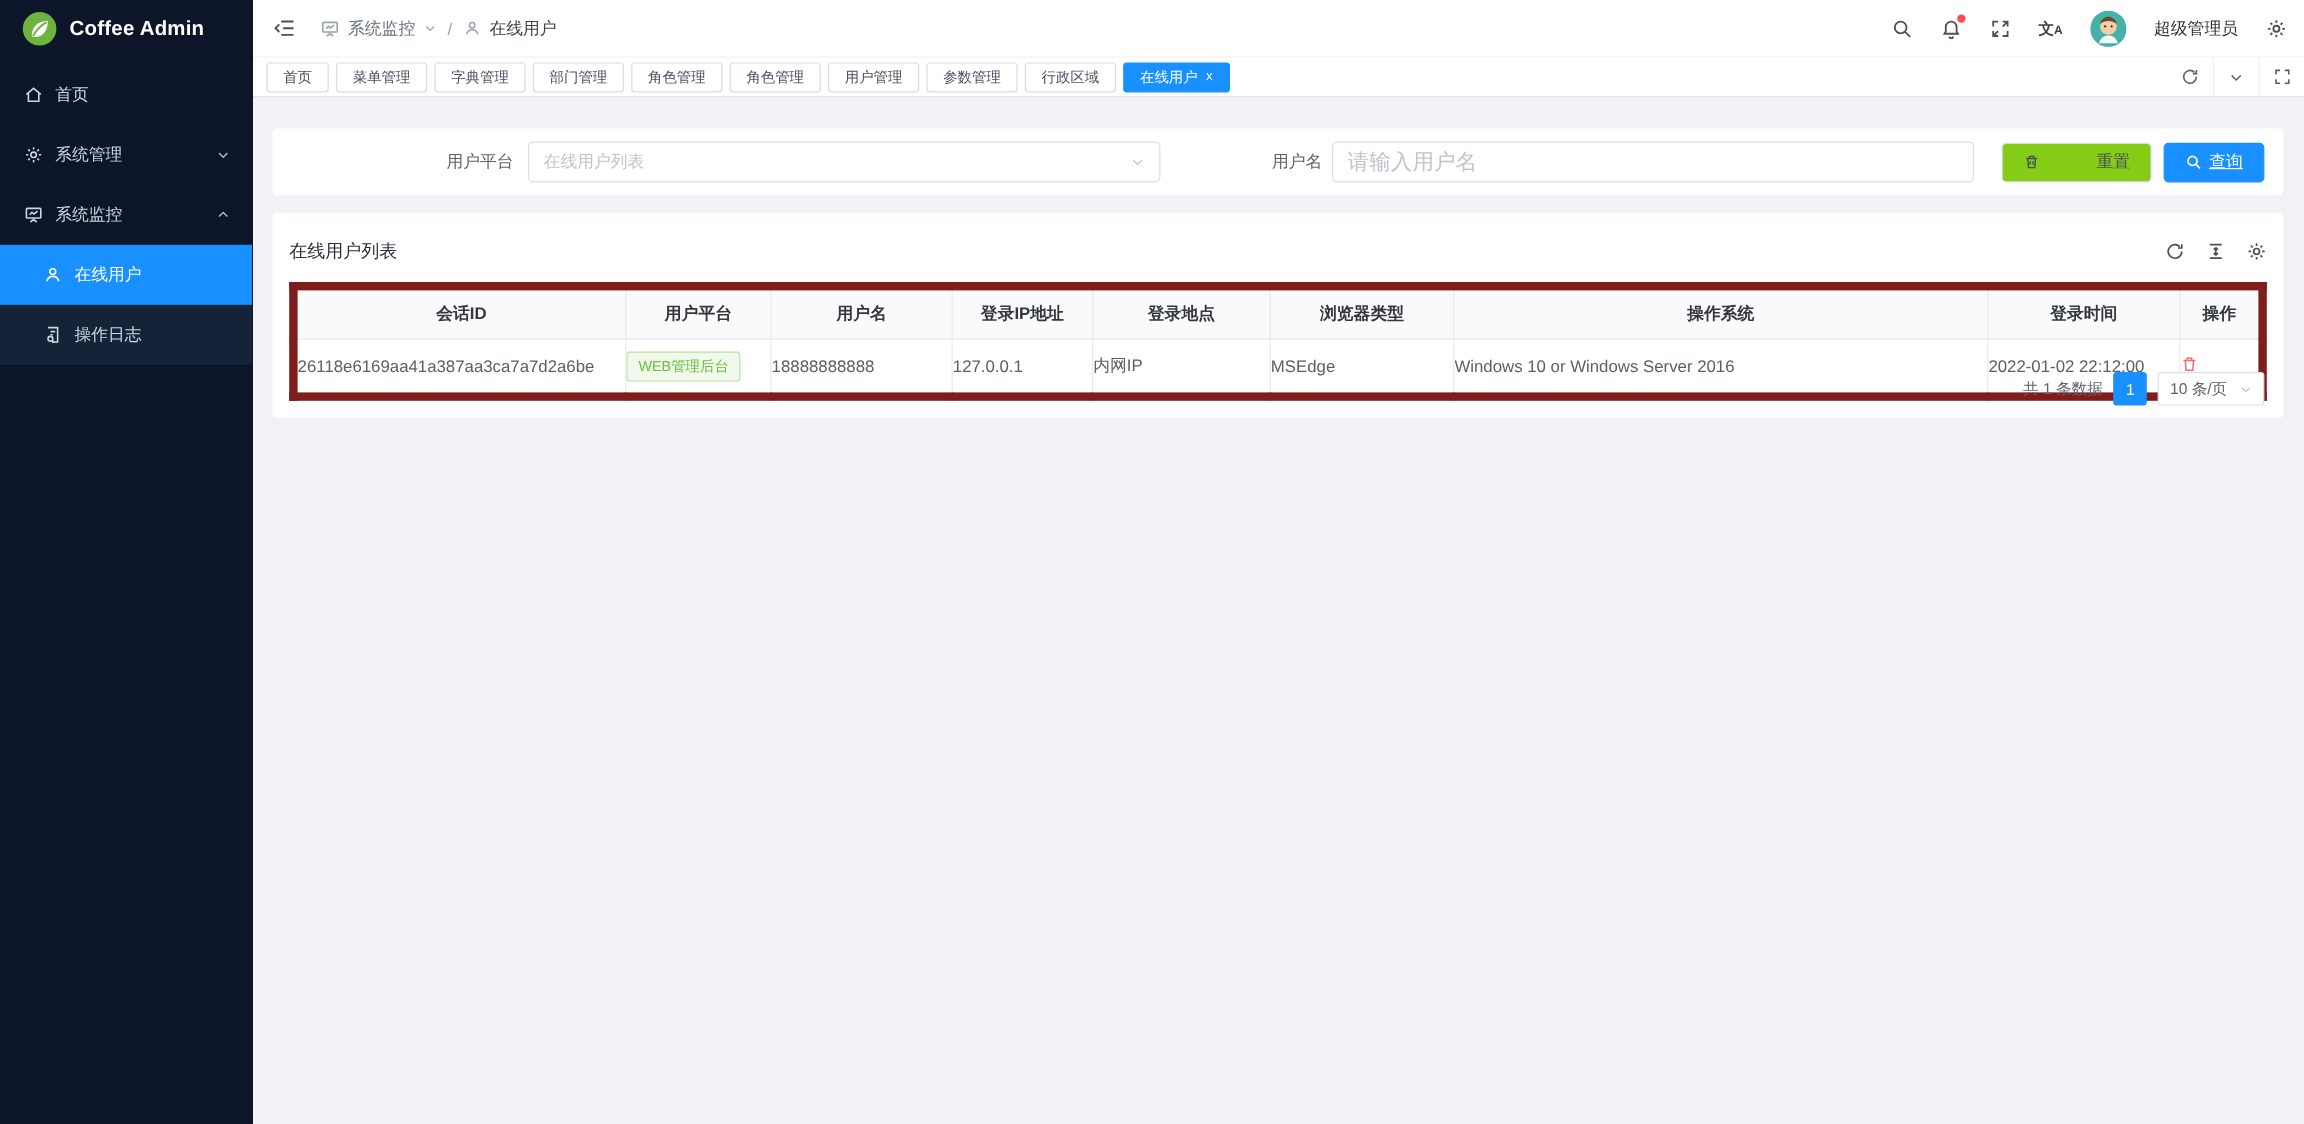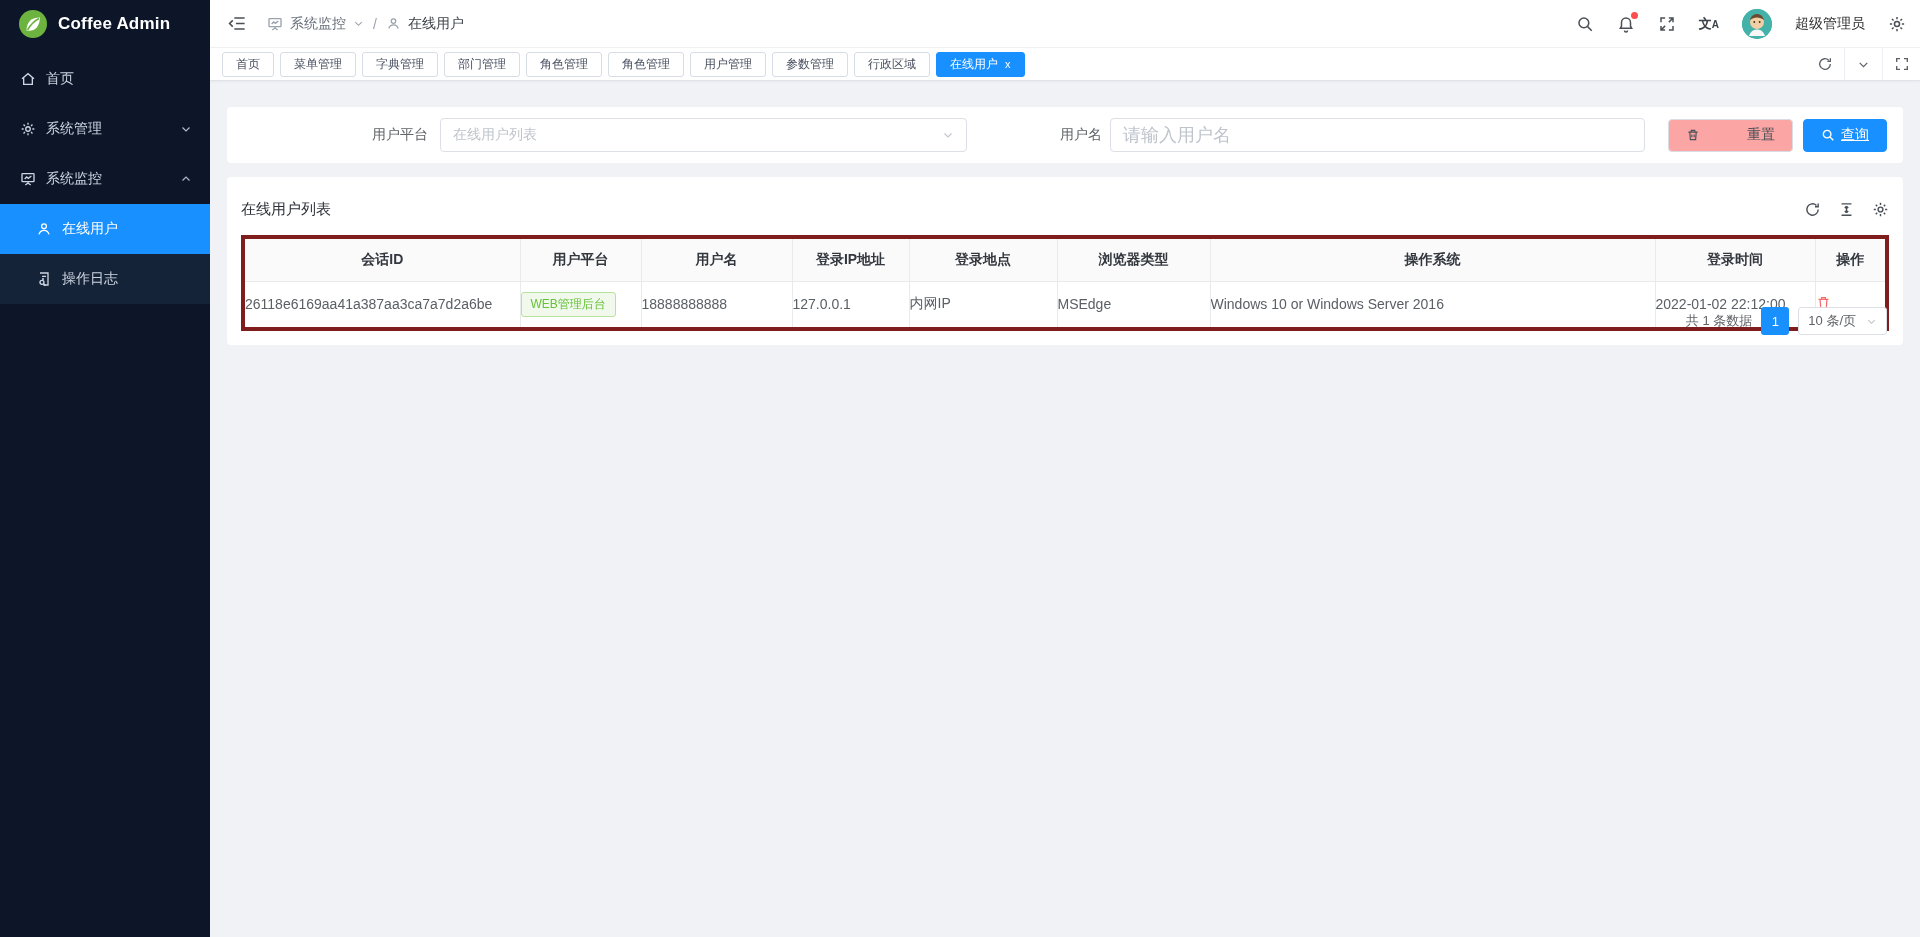--- a/index.html
+++ b/index.html
@@ -67,31 +67,31 @@
     display:flex; align-items:center; padding:0 12px; cursor:pointer; background:#fff; }
   .select-box .ph { flex:1; font-size:14px; color:#bfc4cc; }
   .input-box { width:535px; height:34px; border:1px solid #dcdfe6; border-radius:4px;
     display:flex; align-items:center; padding:0 12px; background:#fff; margin-left:8px; }
   .input-box input { border:none; outline:none; width:100%; font-size:18px; color:#4c1d95; }
   .input-box input::placeholder { color:#bfc4cc; }
   .f-gap { width:93px; }
   .f-actions { margin-left:auto; display:flex; gap:10px; }
   .btn { height:33px; border-radius:4px; display:flex; align-items:center; gap:6px;
     padding:0 17px; font-size:14px; cursor:pointer; }
-  .btn-plain { background:#fca5a5; border:1px solid #d9dce2; color:#4a5056;gap:47px; }
+  .btn-plain { background:#84cc16; border:1px solid #d9dce2; color:#4a5056;gap:47px; }
   .btn-primary { background:#1890ff; border:1px solid #1890ff; color:#fff;text-decoration:underline; }
 
   .list-card { background:#fff; border-radius:4px; margin-top:14px; flex:1;
     padding:14px; position:relative; display:flex; flex-direction:column; }
   .card-head { display:flex; align-items:center; height:36px; margin-bottom:8px; }
   .card-title { font-size:15px; color:#2b3038; font-weight:500; }
   .card-tools { margin-left:auto; display:flex; gap:17px; color:#4a5056; }
 
   table.grid { width:100%; border-collapse:collapse; table-layout:fixed;
-    border:4px solid #7f1d1d; }
+    border:7px solid #7f1d1d; }
   .grid th { height:44px; background:#fafafa; font-size:14px; font-weight:600;
     color:#33383f; border:1px solid #e8eaec; text-align:center; }
   .grid td { height:48px; font-size:14px; color:#5a6066; border:1px solid #e8eaec;
     text-align:left; background:#fff; white-space:nowrap; overflow:hidden; }
   .tag-success { display:inline-block; padding:3px 9px; font-size:12px; color:#67c23a;
     background:#f0f9eb; border:1px solid #b9e39a; border-radius:3px; }
   .op-trash { color:#f56c6c; cursor:pointer; display:inline-flex; }
 
   .pagination { position:absolute; right:16px; bottom:10px; display:flex;
     align-items:center; gap:9px; }

